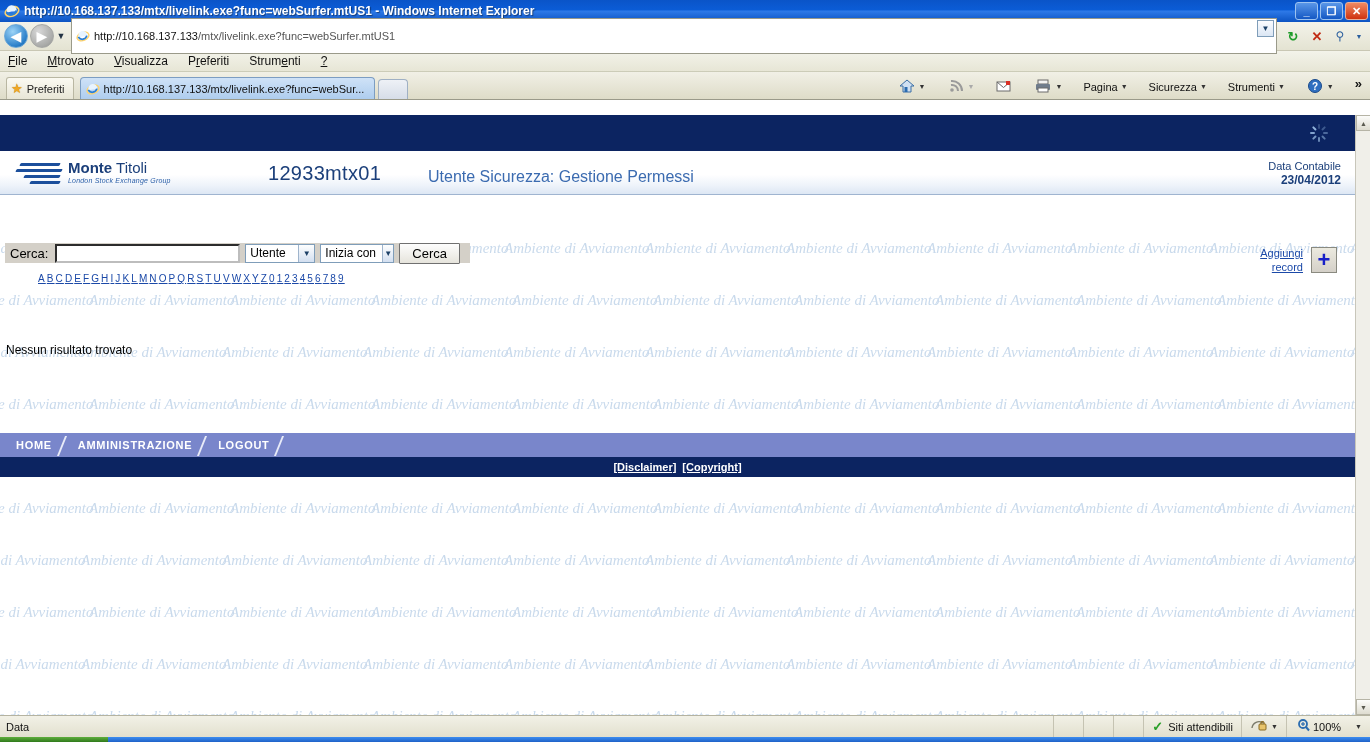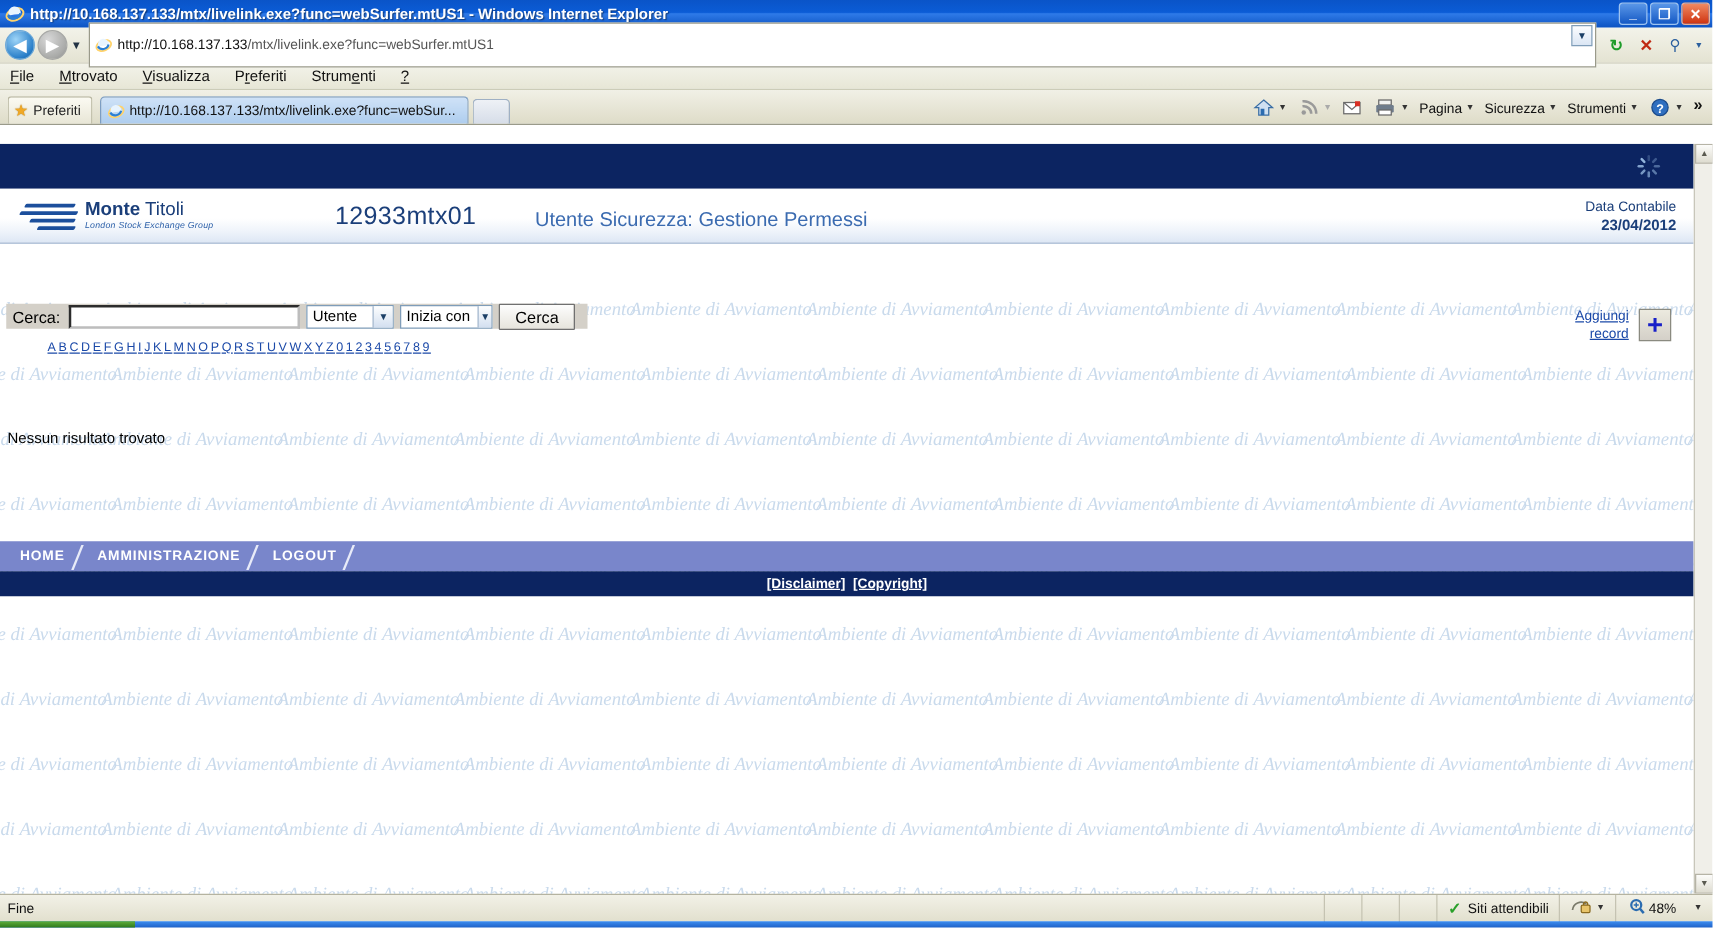--- a/index.html
+++ b/index.html
@@ -126,21 +126,21 @@
     font-size:11px; color:#111; white-space:nowrap; overflow:hidden;
   }
   #tab-active .ie-ico { width:14px;height:14px;margin-right:4px;flex:0 0 auto;}
   #tab-new {
     width:30px;height:20px;margin-left:3px;
     background: linear-gradient(to bottom,#eef1f6,#d6dde8);
     border:1px solid #9fb0c4; border-bottom:none; border-radius:4px 4px 0 0;
   }
   #cmdbar-right {
     position:absolute; right:4px; bottom:2px;
-    display:flex; align-items:center; gap:0;
+    display:flex; align-items:center; gap:13px;
   }
   .cmd { display:flex; align-items:center; font-size:11px; color:#111; padding:0 4px; white-space:nowrap;}
   .caret { font-size:7px; margin-left:3px; color:#333; }
   .icoBox { width:18px;height:18px;position:relative;display:inline-block; }
 
   
   #viewport {
     position:absolute; left:0; top:115px; width:1370px; height:600px;
     background:#fff; overflow:hidden;
   }
@@ -641,21 +641,21 @@
     </div>
   </div>
 
   <div id="vscroll">
     <div class="sarrow">▲</div>
     <div class="sarrow" style="position:absolute;bottom:0;">▼</div>
   </div>
 </div>
 
 <div id="statusbar">
-  <span id="status-text">Fine</span>
+  <span id="status-text">Data</span>
   <span class="sbcell narrow"></span>
   <span class="sbcell narrow"></span>
   <span class="sbcell narrow"></span>
   <span class="sbcell">
     <span class="check">✓</span>
     <span>Siti attendibili</span>
   </span>
   <span class="sbcell">
     <span class="icoBox">
       <svg width="18" height="14" viewBox="0 0 18 14">
@@ -668,20 +668,20 @@
   </span>
   <span class="sbcell">
     <span class="icoBox">
       <svg width="18" height="14" viewBox="0 0 18 14">
         <circle cx="8" cy="6" r="4" fill="none" stroke="#2b6cb0" stroke-width="1.8"></circle>
         <line x1="11" y1="9" x2="14" y2="12.5" stroke="#2b6cb0" stroke-width="2"></line>
         <line x1="6" y1="6" x2="10" y2="6" stroke="#2b6cb0" stroke-width="1.2"></line>
         <line x1="8" y1="4" x2="8" y2="8" stroke="#2b6cb0" stroke-width="1.2"></line>
       </svg>
     </span>
-    <span>48%</span>
+    <span>100%</span>
     <span class="caret" style="margin-left:14px">▼</span>
   </span>
 </div>
 
 <div id="taskbar">
   <span class="startbtn"></span>
 </div>
 
 </body></html>

